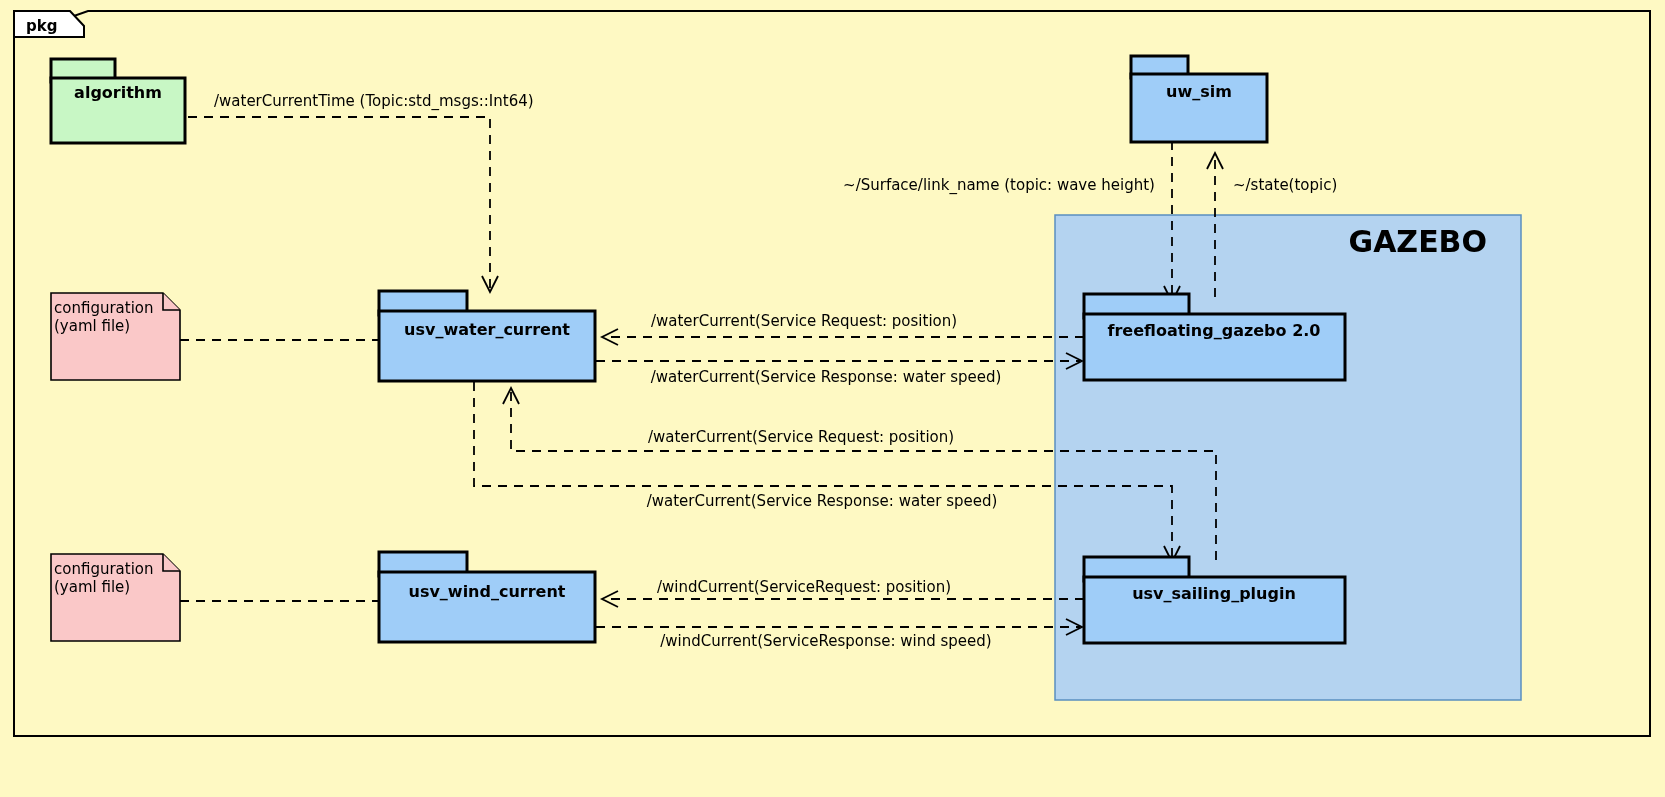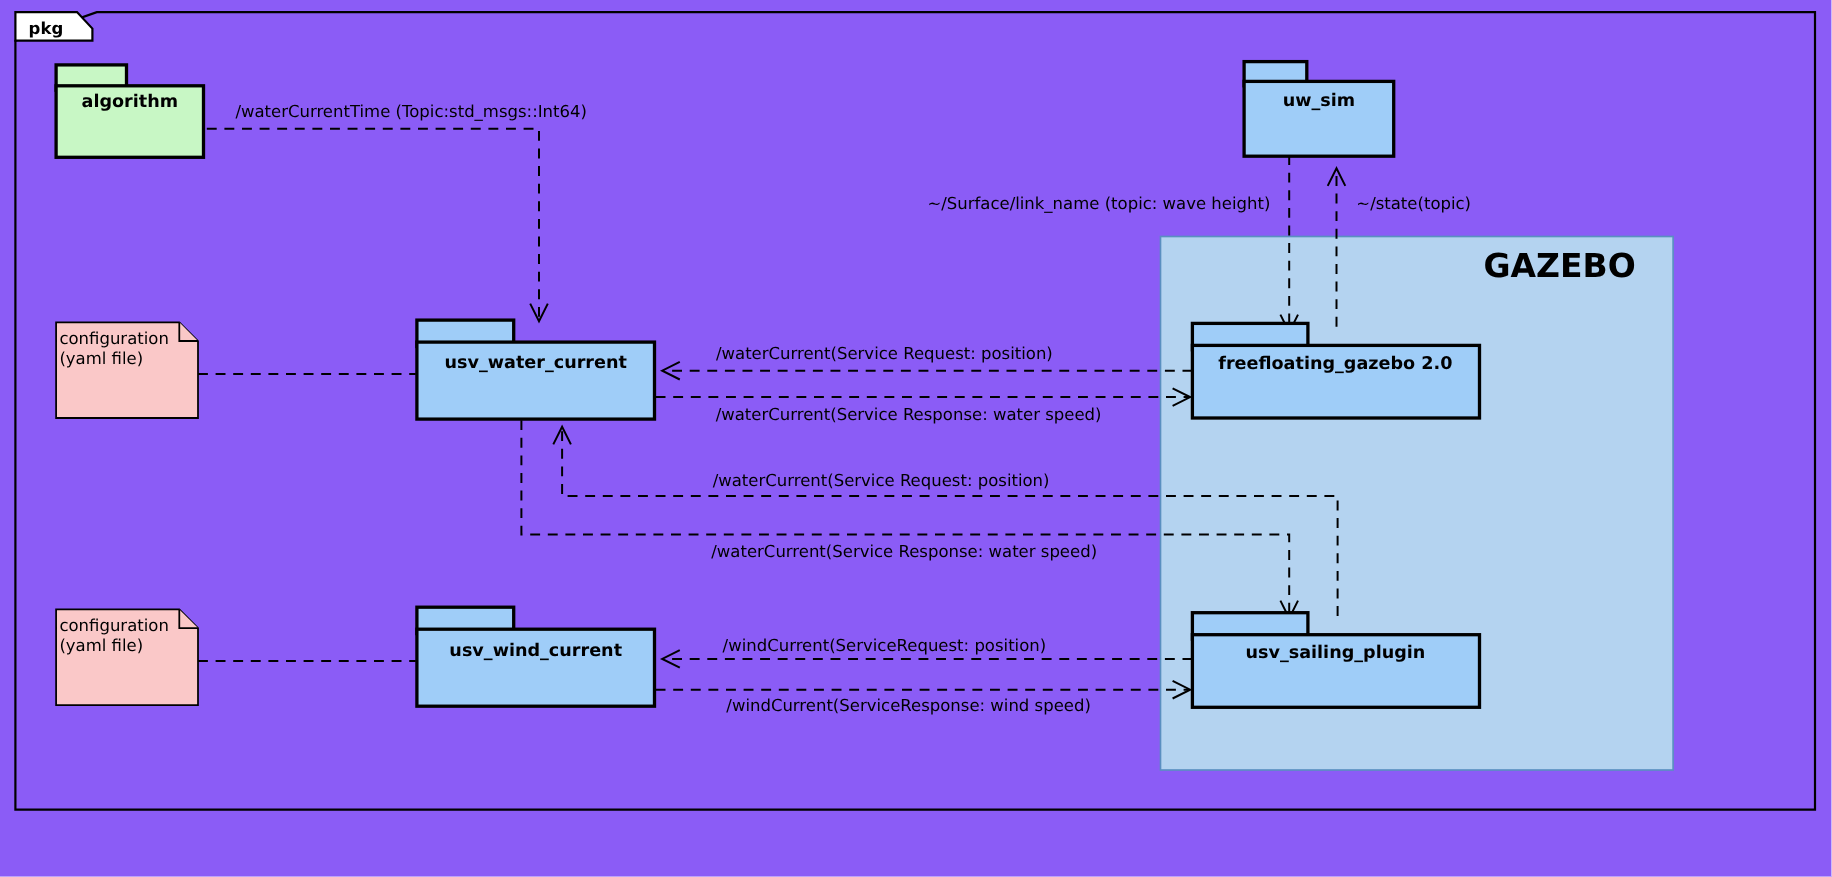--- a/index.html
+++ b/index.html
@@ -7,21 +7,21 @@
     padding: 0;
     background: #ffffff;
   }
   body {
     font-family: "DejaVu Sans", sans-serif;
   }
   #diagram-root {
     position: relative;
     width: 1665px;
     height: 797px;
-    background: #8b5cf6;
+    background: #fef9c3;
     overflow: hidden;
   }
   svg#diagram-svg {
     position: absolute;
     top: 0;
     left: 0;
     width: 1665px;
     height: 797px;
   }
   .pkg-frame-border {

